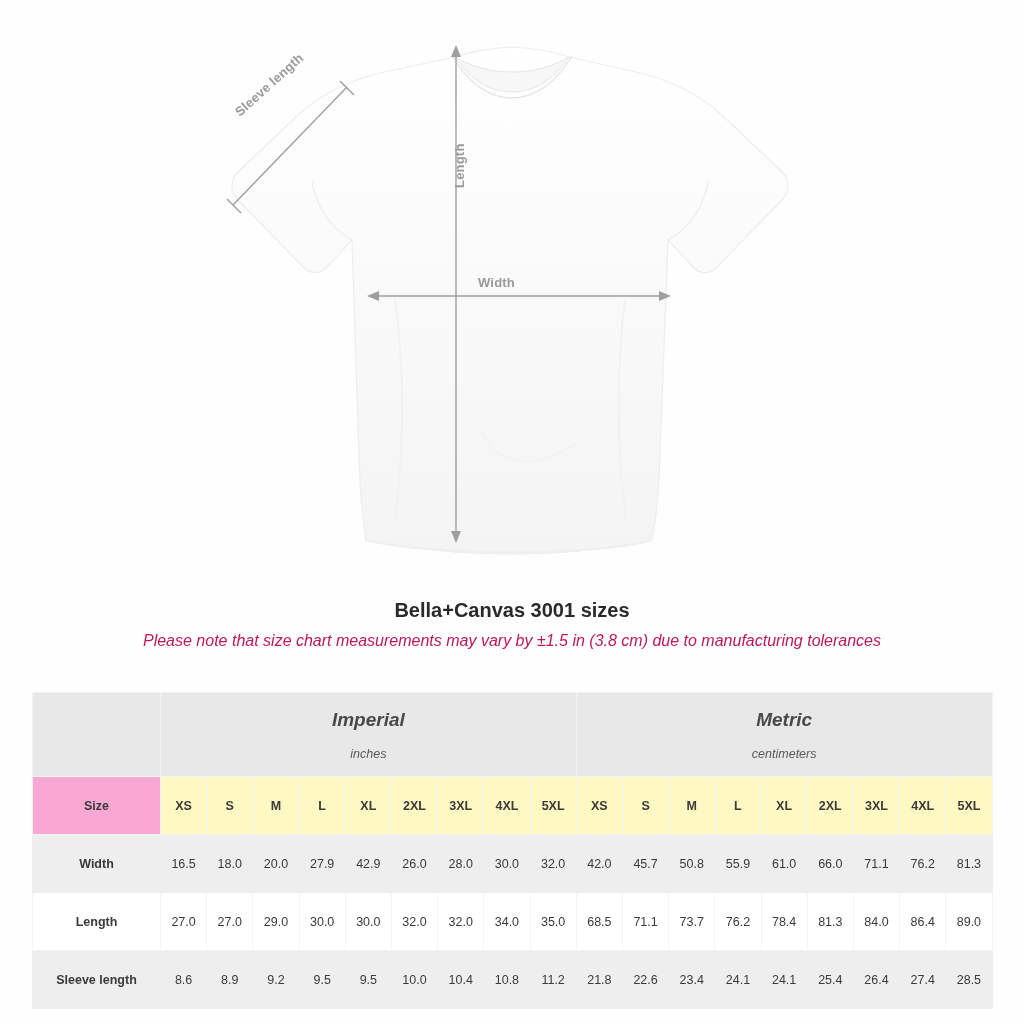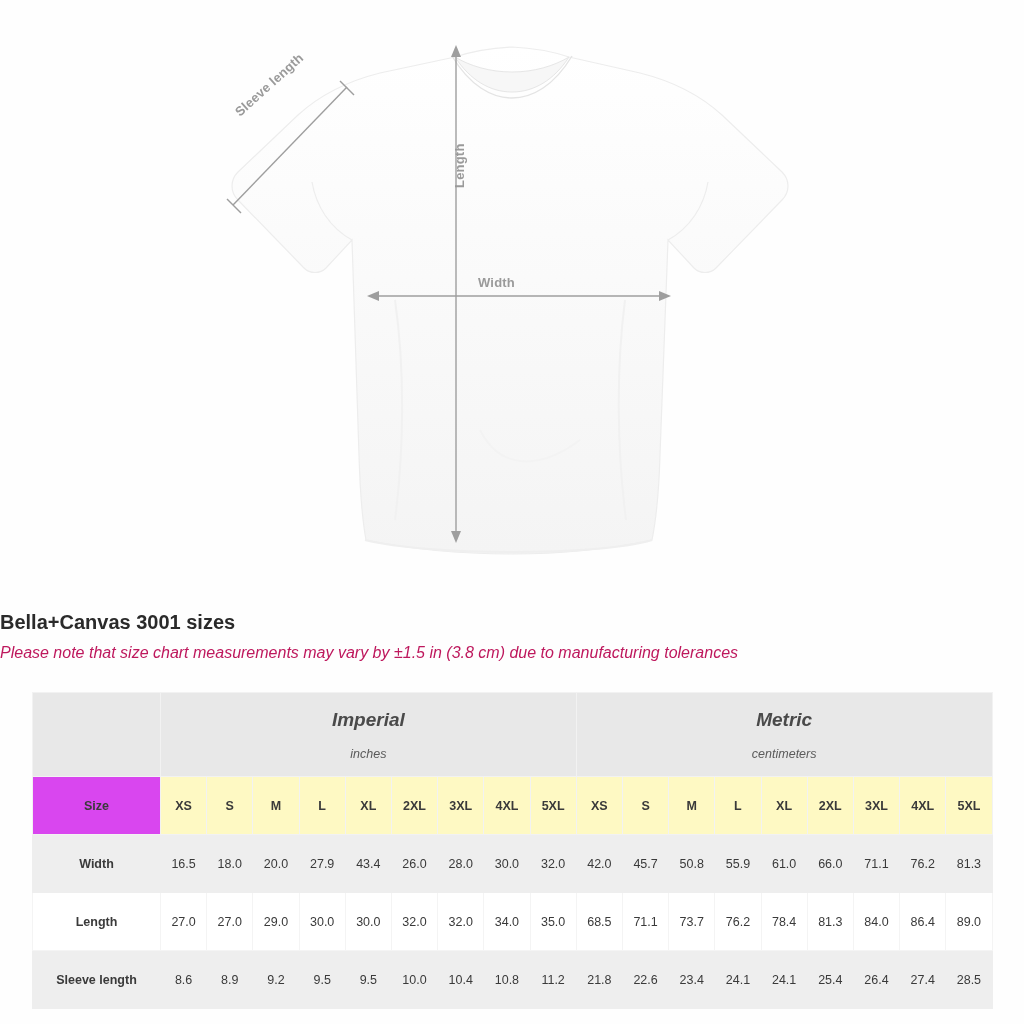--- a/index.html
+++ b/index.html
@@ -42,21 +42,22 @@
     left: 452px; top: 188px;
     transform: rotate(-90deg);
     transform-origin: left top;
   }
   .label-width {
     left: 478px; top: 275px;
   }
 
   
   .heading-block {
-    margin-top: 26px;
+    text-align: center;
+    margin-top: 14px;
   }
   .chart-title {
     font-size: 20px;
     font-weight: bold;
     color: #2a2a2a;
     margin: 0;
   }
   .chart-note {
     font-size: 16px;
     font-style: italic;
@@ -109,21 +110,21 @@
   }
   
   .hdr-row td {
     height: 58px;
     background: #fef9c3;
     font-weight: bold;
     font-size: 13px;
     color: #3a3a3a;
   }
   .hdr-row td.row-label-cell {
-    background: #d946ef;
+    background: #f9a8d4;
   }
   
   .data-row td { height: 58px; }
   .data-row.alt td { background: #eeeeee; border-color: #eeeeee; }
   .data-row.plain td { background: #ffffff; border-color: #f4f4f4; }
   .row-label-cell {
     font-weight: bold;
     font-size: 13px;
     color: #3a3a3a;
     width: 128px;
@@ -266,21 +267,21 @@
           <td>4XL</td>
           <td>5XL</td>
         </tr>
 
         <tr class="data-row alt">
           <td class="row-label-cell">Width</td>
           <td>16.5</td>
           <td>18.0</td>
           <td>20.0</td>
           <td>27.9</td>
-          <td>43.4</td>
+          <td>42.9</td>
           <td>26.0</td>
           <td>28.0</td>
           <td>30.0</td>
           <td>32.0</td>
           <td>42.0</td>
           <td>45.7</td>
           <td>50.8</td>
           <td>55.9</td>
           <td>61.0</td>
           <td>66.0</td>

